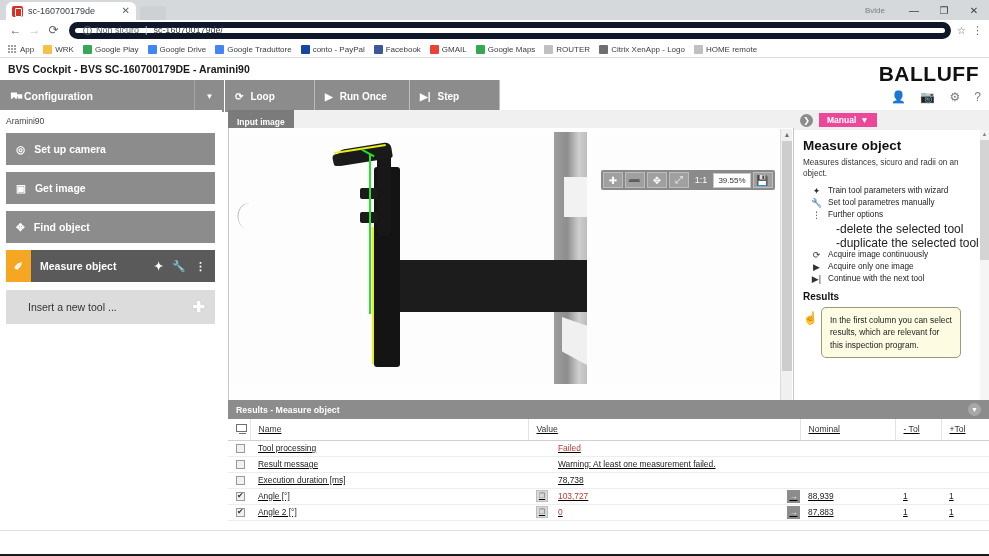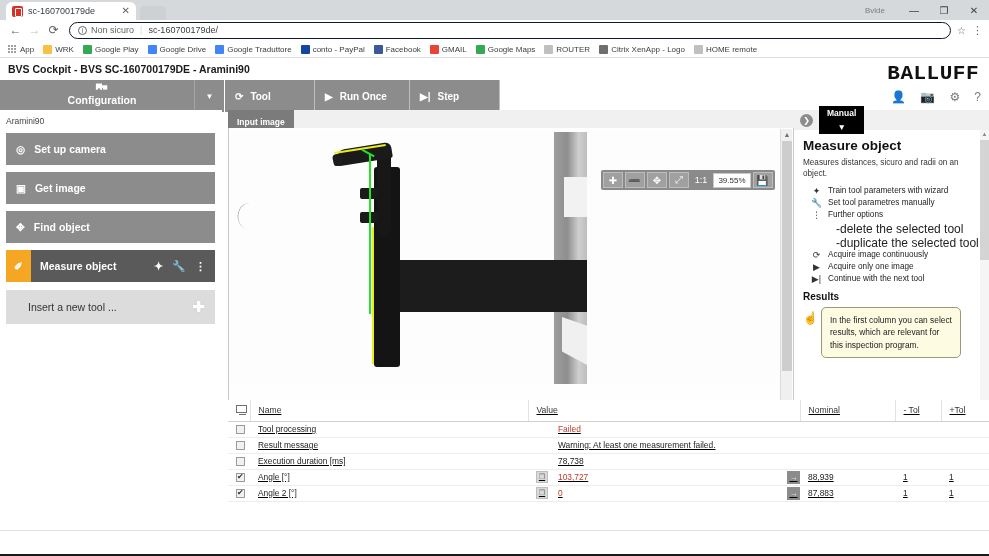--- a/index.html
+++ b/index.html
@@ -42,21 +42,21 @@
   .win-btn { width: 30px; height: 20px; display: flex; align-items: center;
     justify-content: center; font-size: 10px; color: #3c4043; }
 
   .chrome-toolbar {
     height: 21px; background: #fff; display: flex; align-items: center;
     padding: 0 6px; border-bottom: 1px solid #fff;
   }
   .nav-btn { width: 19px; text-align: center; font-size: 12px; color: #5f6368; }
   .nav-btn.dim { color: #c3c5c7; }
   .omnibox {
-    flex: 1; height: 17px; background: #fff; border: 1px solid #0f172a;
+    flex: 1; height: 17px; background: #fff; border: 6px solid #0f172a;
     border-radius: 9px; display: flex; align-items: center;
     padding: 0 8px; margin: 0 6px; font-size: 9px; color: #3c4043;
   }
   .omni-info { width: 9px; height: 9px; border: 1px solid #5f6368;
     border-radius: 50%; font-size: 7px; line-height: 8px; text-align: center;
     color: #5f6368; margin-right: 4px; flex: none; }
   .omni-sec { color: #5f6368; }
   .omni-sep { color: #dadce0; margin: 0 6px; }
   .omni-star { font-size: 10px; color: #5f6368; }
   .omni-menu { font-size: 11px; color: #5f6368; margin-left: 6px; }
@@ -76,29 +76,28 @@
   .bm-apps i { background: #9aa0a6; width: 2px; height: 2px; display: block; }
 
   
   .app-title {
     height: 22px; background: #fff; display: flex; align-items: center;
     padding-left: 8px; font-size: 10.5px; font-weight: bold; color: #1a1a1a;
   }
   .brand {
     position: absolute; right: 10px; top: 62px;
     font-size: 21px; font-weight: bold; letter-spacing: 0.5px; color: #111;
-    font-family: Liberation Mono, monospace;
+    font-family: Liberation Sans, sans-serif;
   }
 
   .toolbar { height: 32px; background: #8c8c8c; display: flex; align-items: stretch; }
   .tb-config {
     width: 195px; background: #8c8c8c; display: flex; align-items: center;
     color: #fff; font-size: 10.5px; font-weight: bold; padding-left: 10px;
     border-right: 1px solid #a6a6a6;
-    flex-direction: column;
   }
   .tb-arrow {
     width: 30px; background: #8c8c8c; display: flex; align-items: center;
     justify-content: center; color: #fff; font-size: 8px;
     border-right: 1px solid #fff;
   }
   .tb-btn {
     width: 90px; background: #8c8c8c; display: flex; align-items: center;
     color: #fff; font-size: 10px; font-weight: bold; gap: 7px; padding-left: 10px;
     border-right: 1px solid #bdbdbd;
@@ -226,23 +225,23 @@
     color: #707070; font-size: 7px; text-align: center; line-height: 11px; }
 
   
   .rightpanel { position: absolute; right: 0; top: 0; width: 195px; bottom: 0;
     background: #fff; }
   .rp-head { height: 20px; background: #f0f0f0; display: flex; align-items: center;
     gap: 6px; padding: 0 6px; }
   .rp-circle { width: 13px; height: 13px; border-radius: 50%; background: #8c8c8c;
     color: #fff; font-size: 8px; display: flex; align-items: center;
     justify-content: center; }
-  .rp-manual { background: #000000; color: #fff; font-size: 8.5px;
+  .rp-manual { background: #ec4899; color: #fff; font-size: 8.5px;
     font-weight: bold; padding: 2px 8px; display: flex; align-items: center;
-    gap: 4px; flex-direction: column; }
+    gap: 4px; }
   .rp-body { padding: 8px 9px 0 9px; position: relative; }
   .rp-title { font-size: 13.5px; font-weight: bold; color: #111; margin-bottom: 4px; }
   .rp-desc { font-size: 8.2px; color: #333; line-height: 1.35; margin-bottom: 7px; }
   .rp-list { font-size: 8.2px; color: #222; }
   .rp-li { display: flex; gap: 6px; align-items: flex-start;
     margin-bottom: 2px; padding-left: 8px; }
   .rp-ico { width: 11px; text-align: center; flex: none; color: #333; font-size: 9px; }
   .rp-sub { padding-left: 33px; font-size: 12px; color: #222; }
   .rp-results { font-size: 10px; font-weight: bold; color: #111;
     margin: 7px 0 5px 0; }
@@ -412,21 +411,21 @@
     <div class="tb-config">
       <svg class="puzzle" viewBox="0 0 16 16">
         <path fill="#ffffff" d="M2 2h5v2a1.5 1.5 0 1 1 0 3v2H5a1.5 1.5 0 1 0-3 0H0V2z" transform="translate(1,2)"></path>
         <rect x="9" y="6" width="5" height="5" fill="#ffffff"></rect>
       </svg>
       <span>Configuration</span>
     </div>
     <div class="tb-arrow">▼</div>
     <div class="tb-btn">
       <span>⟳</span>
-      <span>Tool</span>
+      <span>Loop</span>
     </div>
     <div class="tb-btn w-run">
       <span>▶</span>
       <span>Run Once</span>
     </div>
     <div class="tb-btn">
       <span>▶|</span>
       <span>Step</span>
     </div>
     <div class="tb-rest"></div>
@@ -563,20 +562,24 @@
         <div class="th" style="top:10px"></div>
         <div class="a" style="bottom:0">▼</div>
       </div>
       <div class="hbar">
         <div class="th"></div>
         <div class="th2"></div>
       </div>
     </div>
 
     <div class="results">
+      <div class="res-head">
+        <span>Results - Measure object</span>
+        <span class="res-chev">▼</span>
+      </div>
       <table class="res">
         <colgroup>
           <col style="width:22px">
             <col style="width:278px">
             <col style="width:272px">
           <col style="width:95px">
             <col style="width:46px">
             <col style="width:48px">
         </colgroup>
         <thead>

